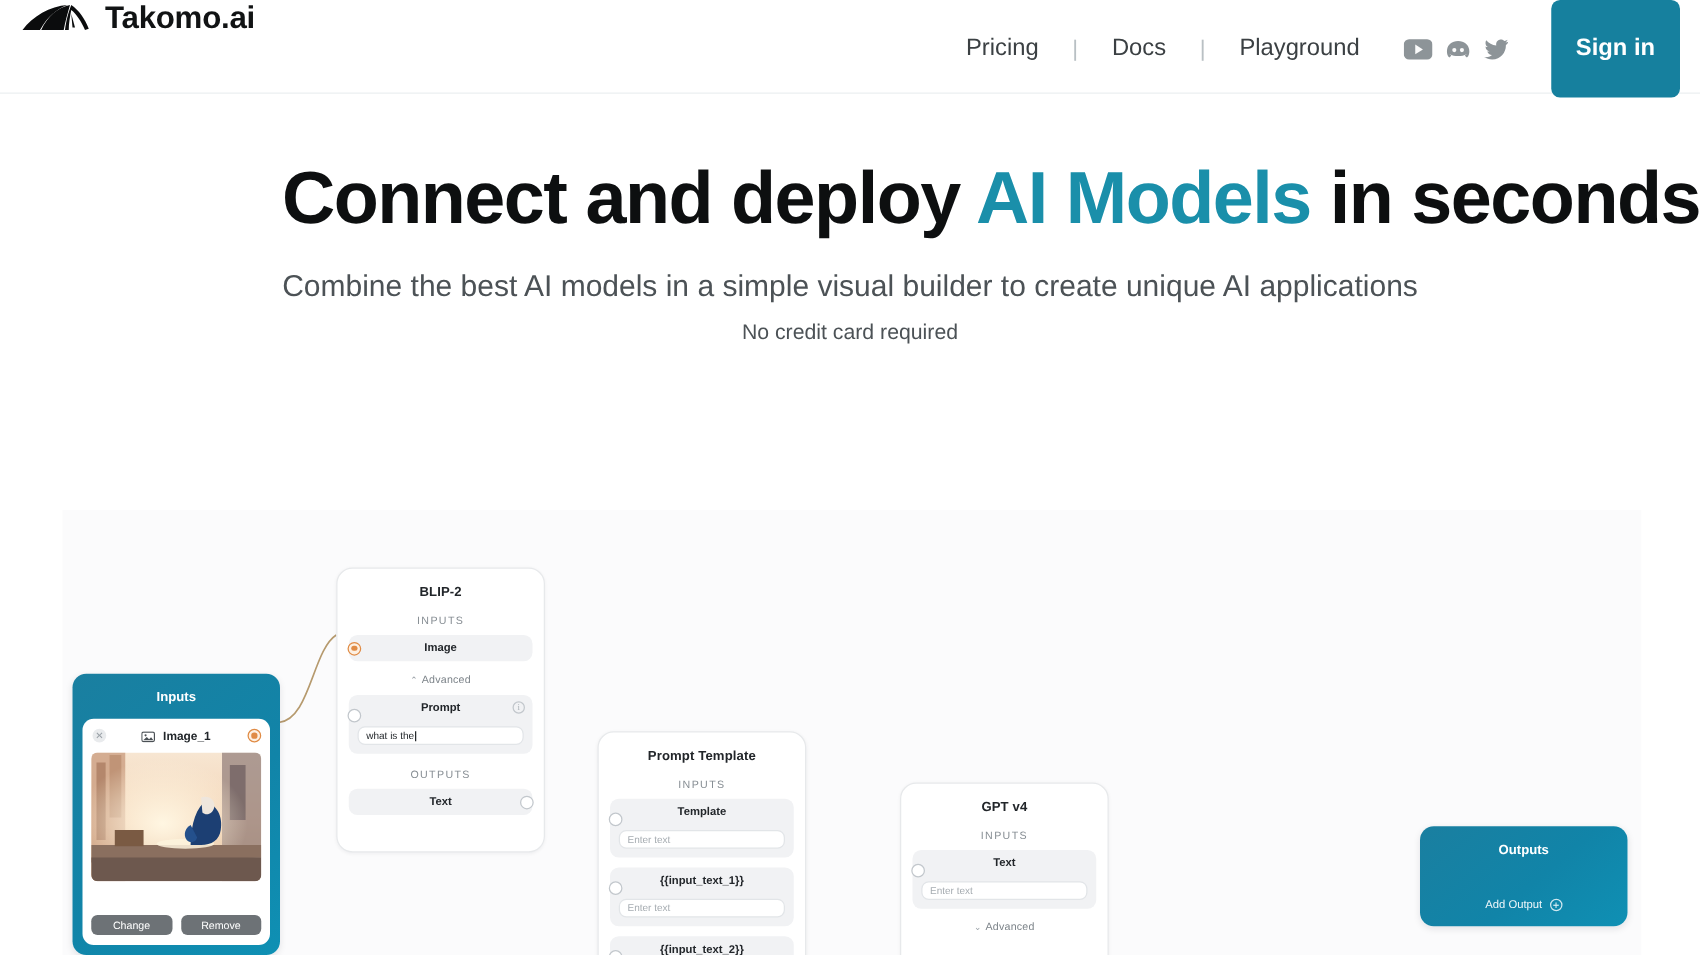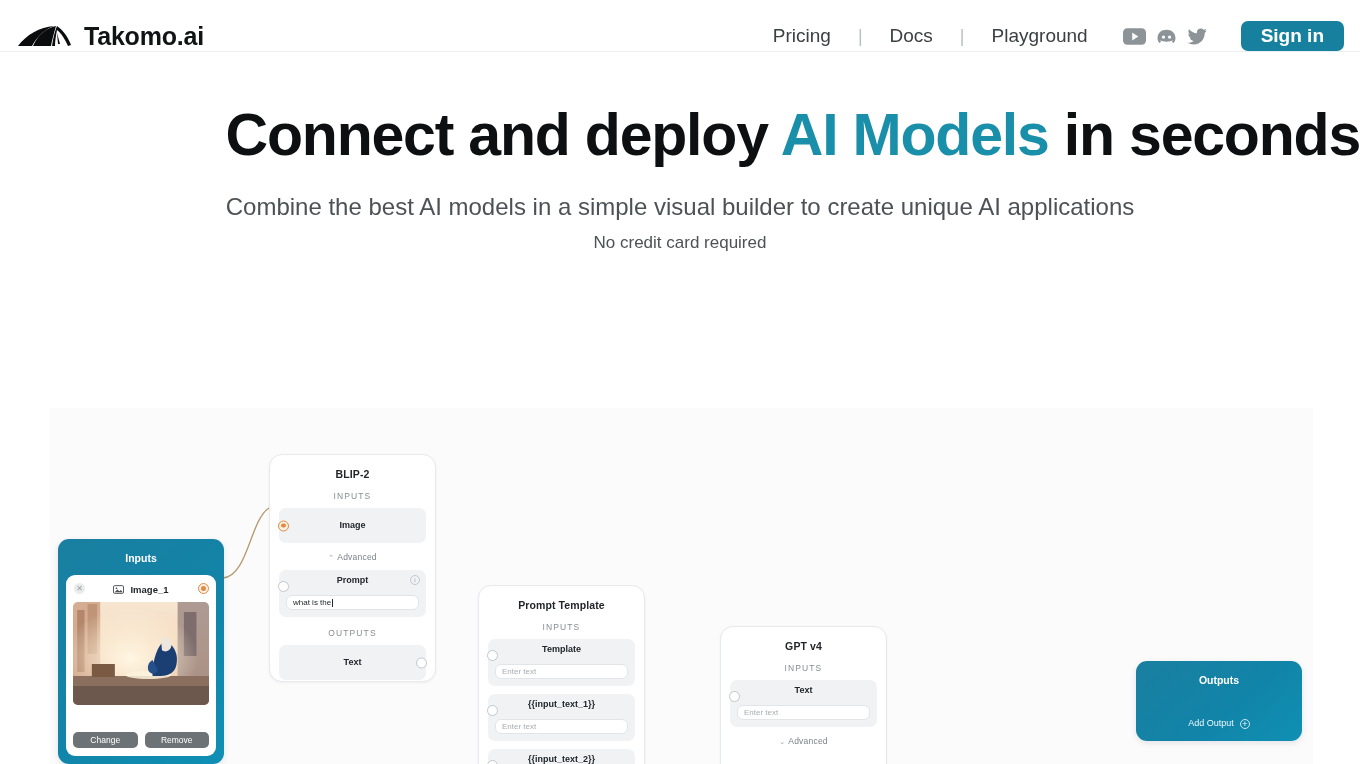--- a/index.html
+++ b/index.html
@@ -5,23 +5,23 @@
   * { box-sizing: border-box; margin: 0; padding: 0; }
   html, body {
     width: 1360px; height: 764px;
     background: #ffffff;
     font-family: "Liberation Sans", sans-serif;
     overflow: hidden;
   }
 
   
   .header {
-    height: 52px;
+    height: 75px;
     display: flex;
-    align-items: flex-end;
+    align-items: flex-start;
     padding: 0 16px 0 16px;
     border-bottom: 1px solid #eceff1;
     background: #fff;
     position: relative;
   }
   .brand { display: flex; align-items: center; gap: 10px; }
   .brand-logo { width: 58px; height: 26px; display: block; }
   .brand-name {
     font-size: 25px; font-weight: 700; color: #111314; letter-spacing: -0.2px;
   }
@@ -35,21 +35,21 @@
   }
   .nav-sep { color: #b9c0c4; font-size: 18px; padding: 0 6px; }
   .social {
     display: flex; align-items: center; gap: 11px; margin-left: 14px; margin-right: 22px;
   }
   .social svg { display: block; fill: #8d9498; cursor: pointer; }
   .signin-btn {
     background: #16809e; color: #ffffff;
     font-size: 19px; font-weight: 700;
     border: none; border-radius: 7px;
-    padding: 4px 20px; cursor: pointer;
+    padding: 28px 20px; cursor: pointer;
     font-family: "Liberation Sans", sans-serif;
   }
 
   
   .hero { text-align: center; padding-top: 53px; }
   .hero h1 {
     font-size: 59px; font-weight: 700; color: #0d0f10;
     letter-spacing: -1.2px; line-height: 1.05; text-align: right;
   }
   .hero h1 .accent { color: #1a8faa; }
@@ -89,21 +89,21 @@
   }
   .section-label {
     text-align: center; font-size: 8.5px; color: #868d93;
     letter-spacing: 1.1px; padding: 11px 0 7px 0;
   }
   .port-row {
     position: relative;
     margin: 0 9px 0 9px;
     background: #f1f2f4;
     border-radius: 7px;
-    height: 35px;
+    height: 21px;
     display: flex; align-items: center; justify-content: center;
   }
   .port-row.tall { height: auto; padding-bottom: 7px; display: block; }
   .port-name {
     font-size: 9px; font-weight: 700; color: #22262a;
     text-align: center; line-height: 21px;
   }
   .dot {
     position: absolute; top: 50%; transform: translateY(-50%);
     width: 11px; height: 11px; border-radius: 50%;

